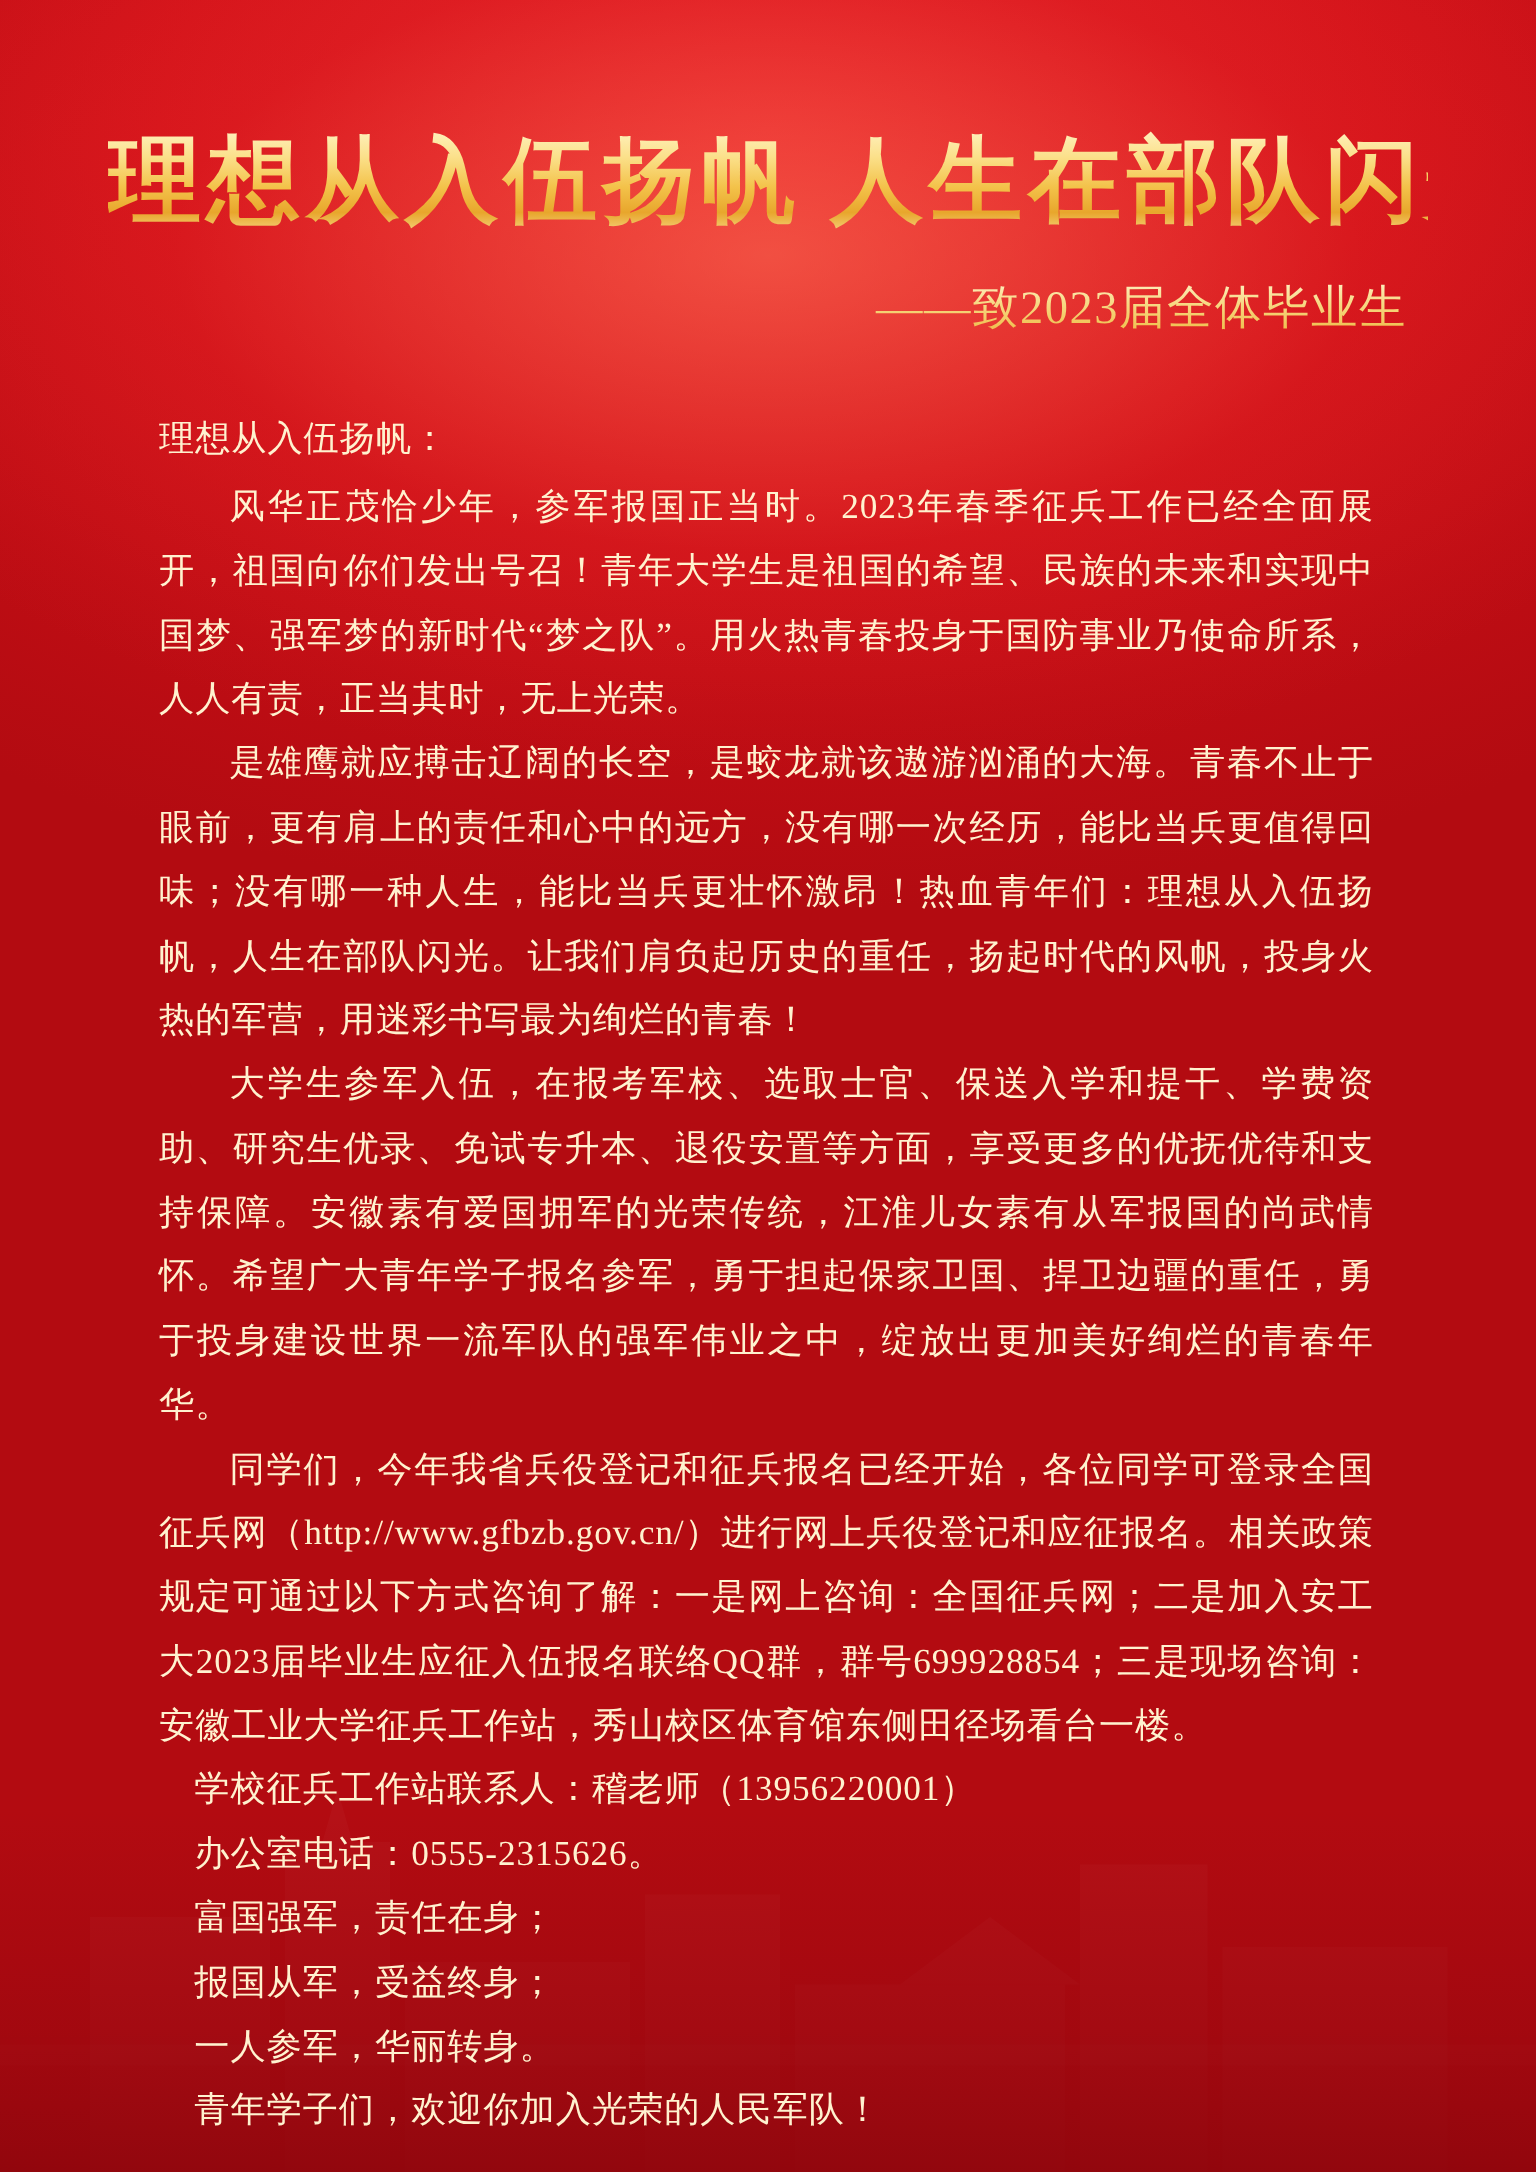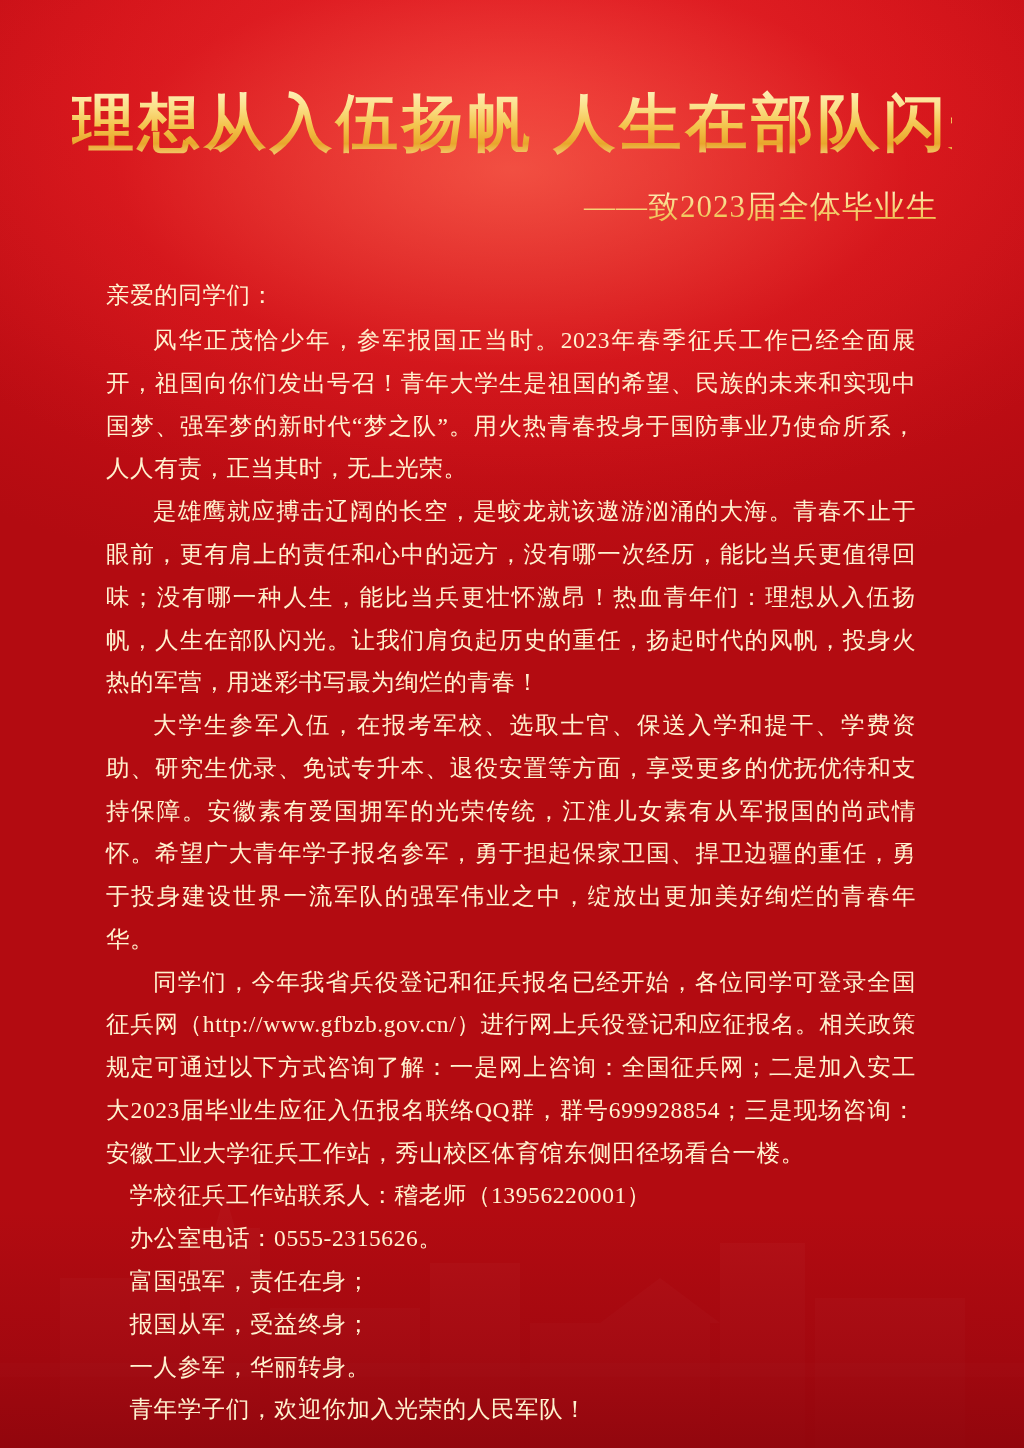--- a/index.html
+++ b/index.html
@@ -56,22 +56,23 @@
     pointer-events: none;
   }
 
   .content {
     position: relative;
     z-index: 5;
     padding: 0 72px;
   }
 
   .title-block {
-    padding-top: 86px;
+    padding-top: 52px;
     text-align: center;
+    margin-top: 32px;
   }
 
   .main-title {
     font-family: "Liberation Serif", serif;
     font-weight: bold;
     font-size: 62px;
     letter-spacing: 4px;
     line-height: 1.2;
     background: linear-gradient(180deg, #fff3c4 0%, #fbe08a 28%, #f3c24a 55%, #e8a62c 78%, #f7dc8e 100%);
     -webkit-background-clip: text;
@@ -162,21 +163,21 @@
   <div class="bottom-fade"></div>
 
   <div class="content">
 
     <div class="title-block">
       <h1 class="main-title">理想从入伍扬帆  人生在部队闪光</h1>
       <div class="subtitle">——致2023届全体毕业生</div>
     </div>
 
     <div class="body-block">
-      <p class="salutation">亲爱的同学们：</p>
+      <p class="salutation">理想从入伍扬帆：</p>
       <p class="para">风华正茂恰少年，参军报国正当时。2023年春季征兵工作已经全面展开，祖国向你们发出号召！青年大学生是祖国的希望、民族的未来和实现中国梦、强军梦的新时代“梦之队”。用火热青春投身于国防事业乃使命所系，人人有责，正当其时，无上光荣。</p>
       <p class="para">是雄鹰就应搏击辽阔的长空，是蛟龙就该遨游汹涌的大海。青春不止于眼前，更有肩上的责任和心中的远方，没有哪一次经历，能比当兵更值得回味；没有哪一种人生，能比当兵更壮怀激昂！热血青年们：理想从入伍扬帆，人生在部队闪光。让我们肩负起历史的重任，扬起时代的风帆，投身火热的军营，用迷彩书写最为绚烂的青春！</p>
       <p class="para">大学生参军入伍，在报考军校、选取士官、保送入学和提干、学费资助、研究生优录、免试专升本、退役安置等方面，享受更多的优抚优待和支持保障。安徽素有爱国拥军的光荣传统，江淮儿女素有从军报国的尚武情怀。希望广大青年学子报名参军，勇于担起保家卫国、捍卫边疆的重任，勇于投身建设世界一流军队的强军伟业之中，绽放出更加美好绚烂的青春年华。</p>
       <p class="para">同学们，今年我省兵役登记和征兵报名已经开始，各位同学可登录全国征兵网（http://www.gfbzb.gov.cn/）进行网上兵役登记和应征报名。相关政策规定可通过以下方式咨询了解：一是网上咨询：全国征兵网；二是加入安工大2023届毕业生应征入伍报名联络QQ群，群号699928854；三是现场咨询：安徽工业大学征兵工作站，秀山校区体育馆东侧田径场看台一楼。</p>
       <p class="flat">学校征兵工作站联系人：稽老师（13956220001）</p>
       <p class="flat">办公室电话：0555-2315626。</p>
       <p class="flat">富国强军，责任在身；</p>
       <p class="flat">报国从军，受益终身；</p>
       <p class="flat">一人参军，华丽转身。</p>
       <p class="flat">青年学子们，欢迎你加入光荣的人民军队！</p>

